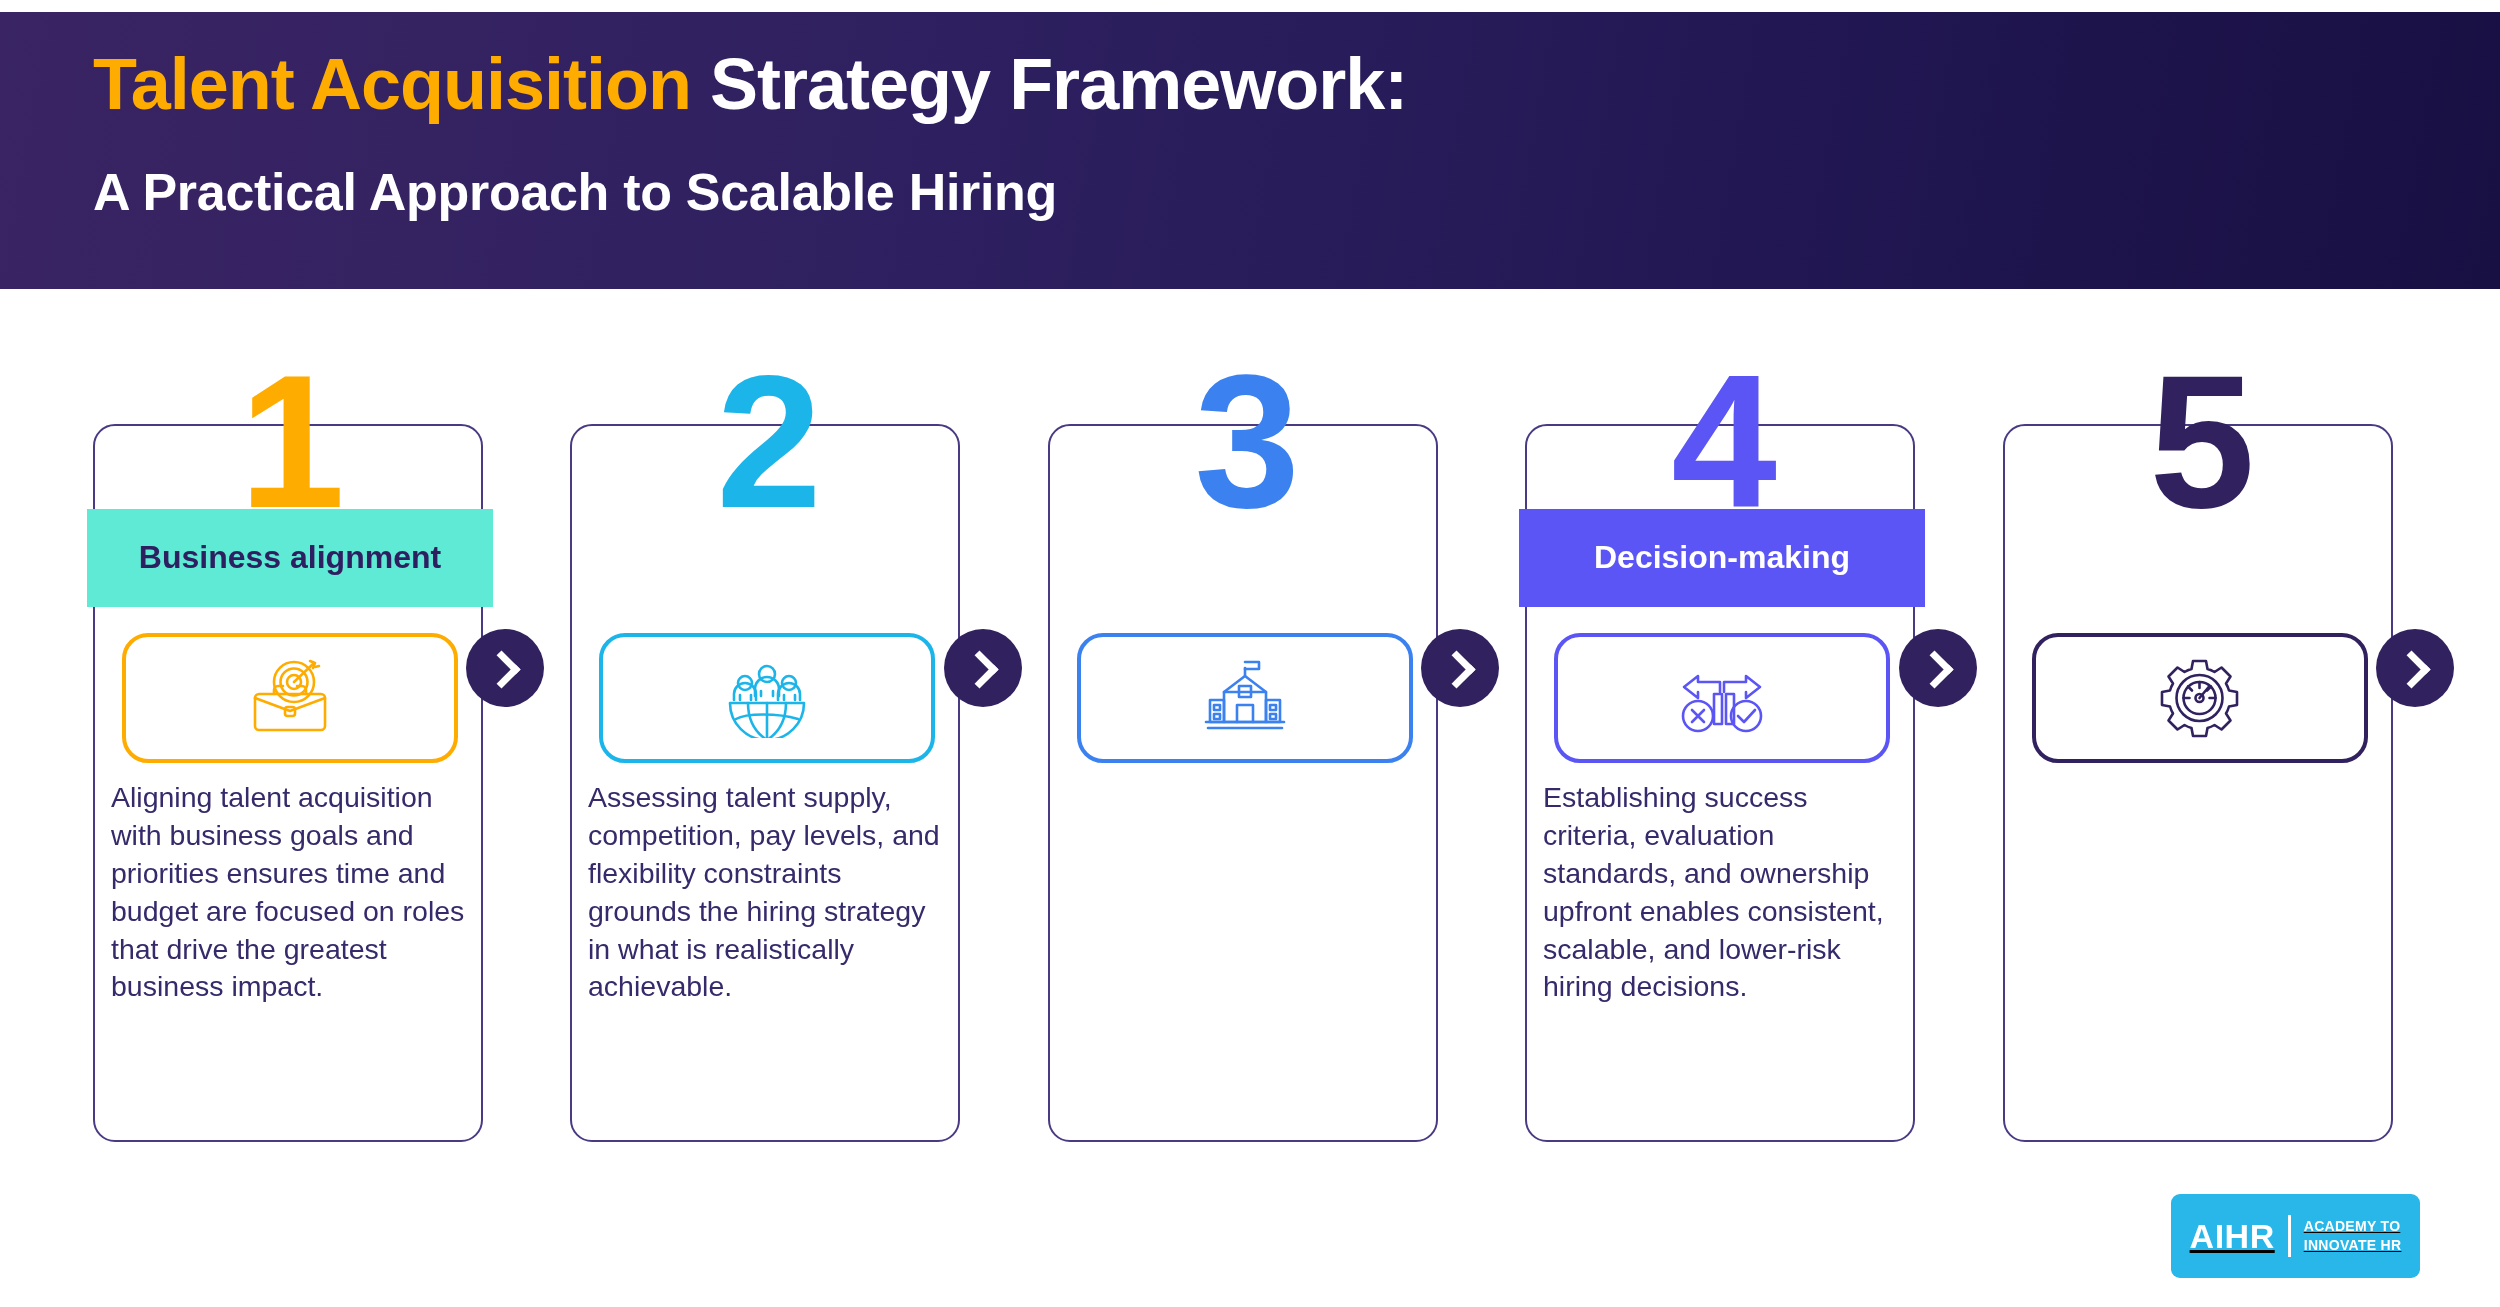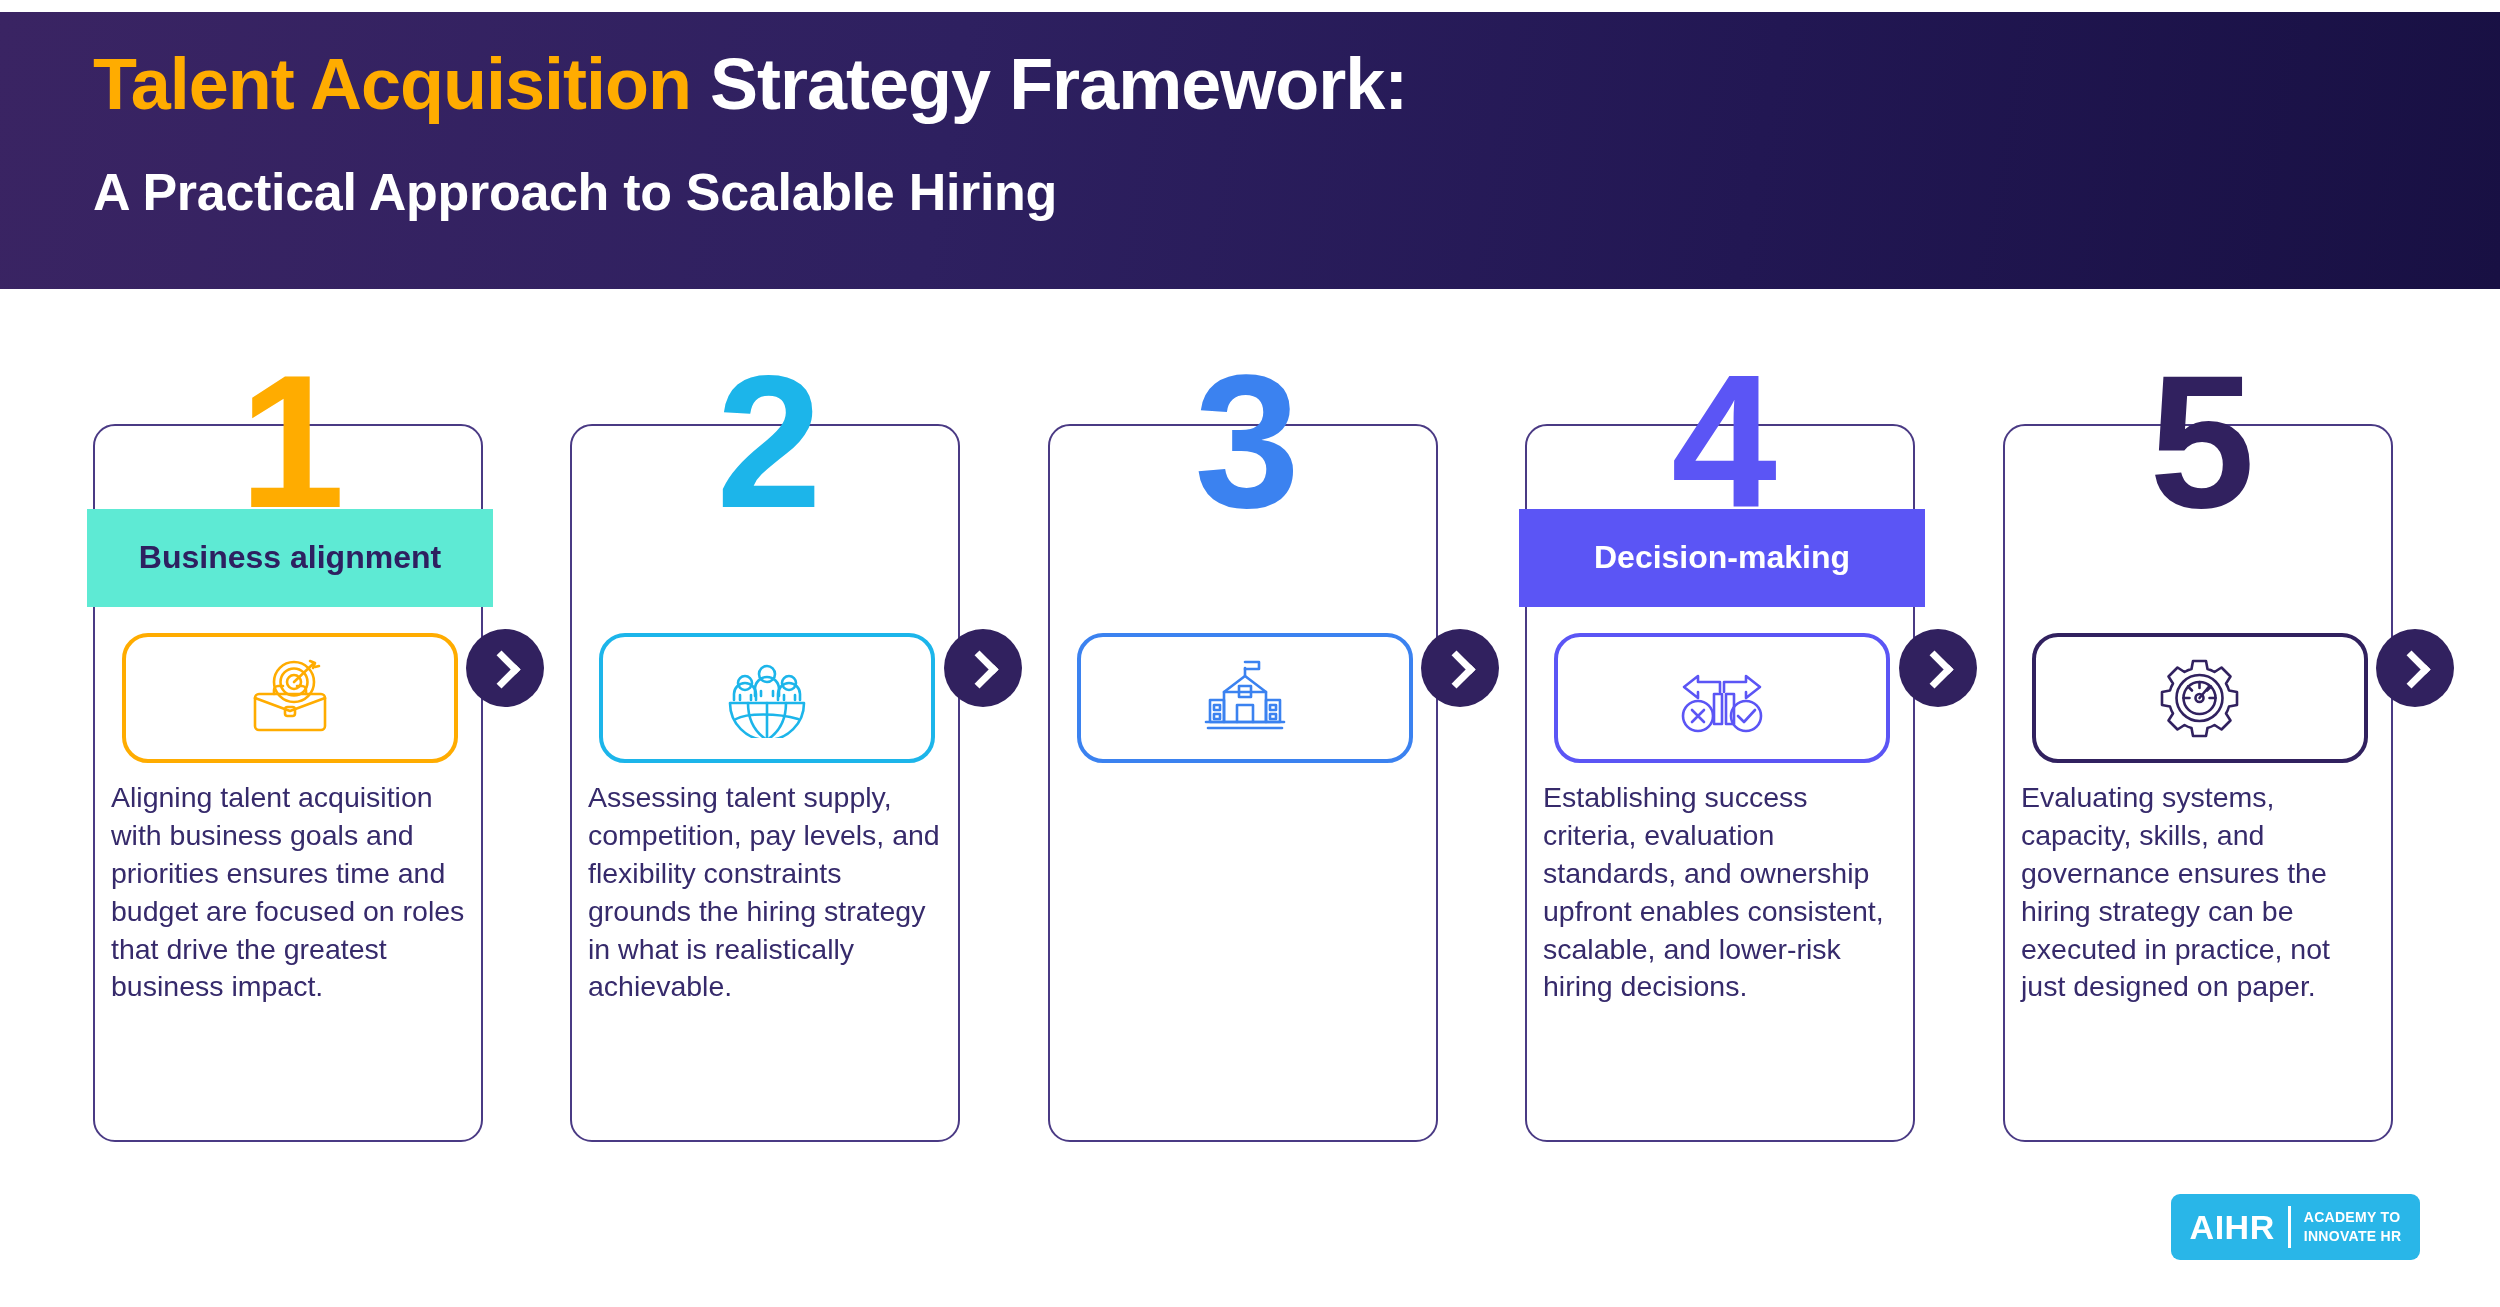--- a/index.html
+++ b/index.html
@@ -100,24 +100,24 @@
   }
   .chev-1 { left: 466px; }
   .chev-2 { left: 944px; }
   .chev-3 { left: 1421px; }
   .chev-4 { left: 1899px; }
   .chev-5 { left: 2376px; }
 
   
   .logo {
     position: absolute; left: 2171px; top: 1194px;
-    width: 249px; height: 66px;
+    width: 249px; height: 84px;
     background: #29b6e8;
     border-radius: 9px;
-    display: flex; align-items: center; justify-content: center;
+    display: flex; align-items: center; justify-content: center; text-decoration: underline;
   }
   .logo-main {
     color: #fff; font-size: 34px; font-weight: bold; letter-spacing: 0.5px;
     padding-right: 13px;
   }
   .logo-div { width: 3px; height: 42px; background: #fff; }
   .logo-sub {
     color: #fff; font-size: 14px; font-weight: bold;
     line-height: 1.35; padding-left: 13px; letter-spacing: 0.3px;
   }
@@ -235,21 +235,20 @@
           <svg width="82" height="80" viewBox="0 0 82 80" fill="none" stroke="#31215F" stroke-width="2.6" stroke-linecap="round" stroke-linejoin="round">
             <path d="M34 3 h13 l1.5 8 a30 30 0 0 1 7 3 l7 -4.5 l9 9 l-4.5 7 a30 30 0 0 1 3 7 l8 1.5 v13 l-8 1.5 a30 30 0 0 1 -3 7 l4.5 7 l-9 9 l-7 -4.5 a30 30 0 0 1 -7 3 l-1.5 8 h-13 l-1.5 -8 a30 30 0 0 1 -7 -3 l-7 4.5 l-9 -9 l4.5 -7 a30 30 0 0 1 -3 -7 l-8 -1.5 v-13 l8 -1.5 a30 30 0 0 1 3 -7 l-4.5 -7 l9 -9 l7 4.5 a30 30 0 0 1 7 -3 z"></path>
             <circle cx="40.5" cy="40" r="23"></circle>
             <circle cx="40.5" cy="40" r="16"></circle>
             <path d="M40.5 24 v6 M56.5 40 h-6 M24.5 40 h6 M29 28.5 l4 4 M52 28.5 l-4 4"></path>
             <circle cx="40.5" cy="40" r="4"></circle>
             <path d="M40.5 40 l10 -12"></path>
           </svg>
         </span>
       </div>
-      <div class="desc">Evaluating systems, capacity, skills, and governance ensures the hiring strategy can be executed in practice, not just designed on paper.</div>
     </div>
 
     <div class="chev chev-1" style="background: rgb(49, 33, 95);"></div>
     <div class="chev chev-2" style="background: rgb(49, 33, 95);"></div>
     <div class="chev chev-3" style="background: rgb(49, 33, 95);"></div>
     <div class="chev chev-4" style="background: rgb(49, 33, 95);"></div>
     <div class="chev chev-5" style="background: rgb(49, 33, 95);"></div>
 
   </div>
 

